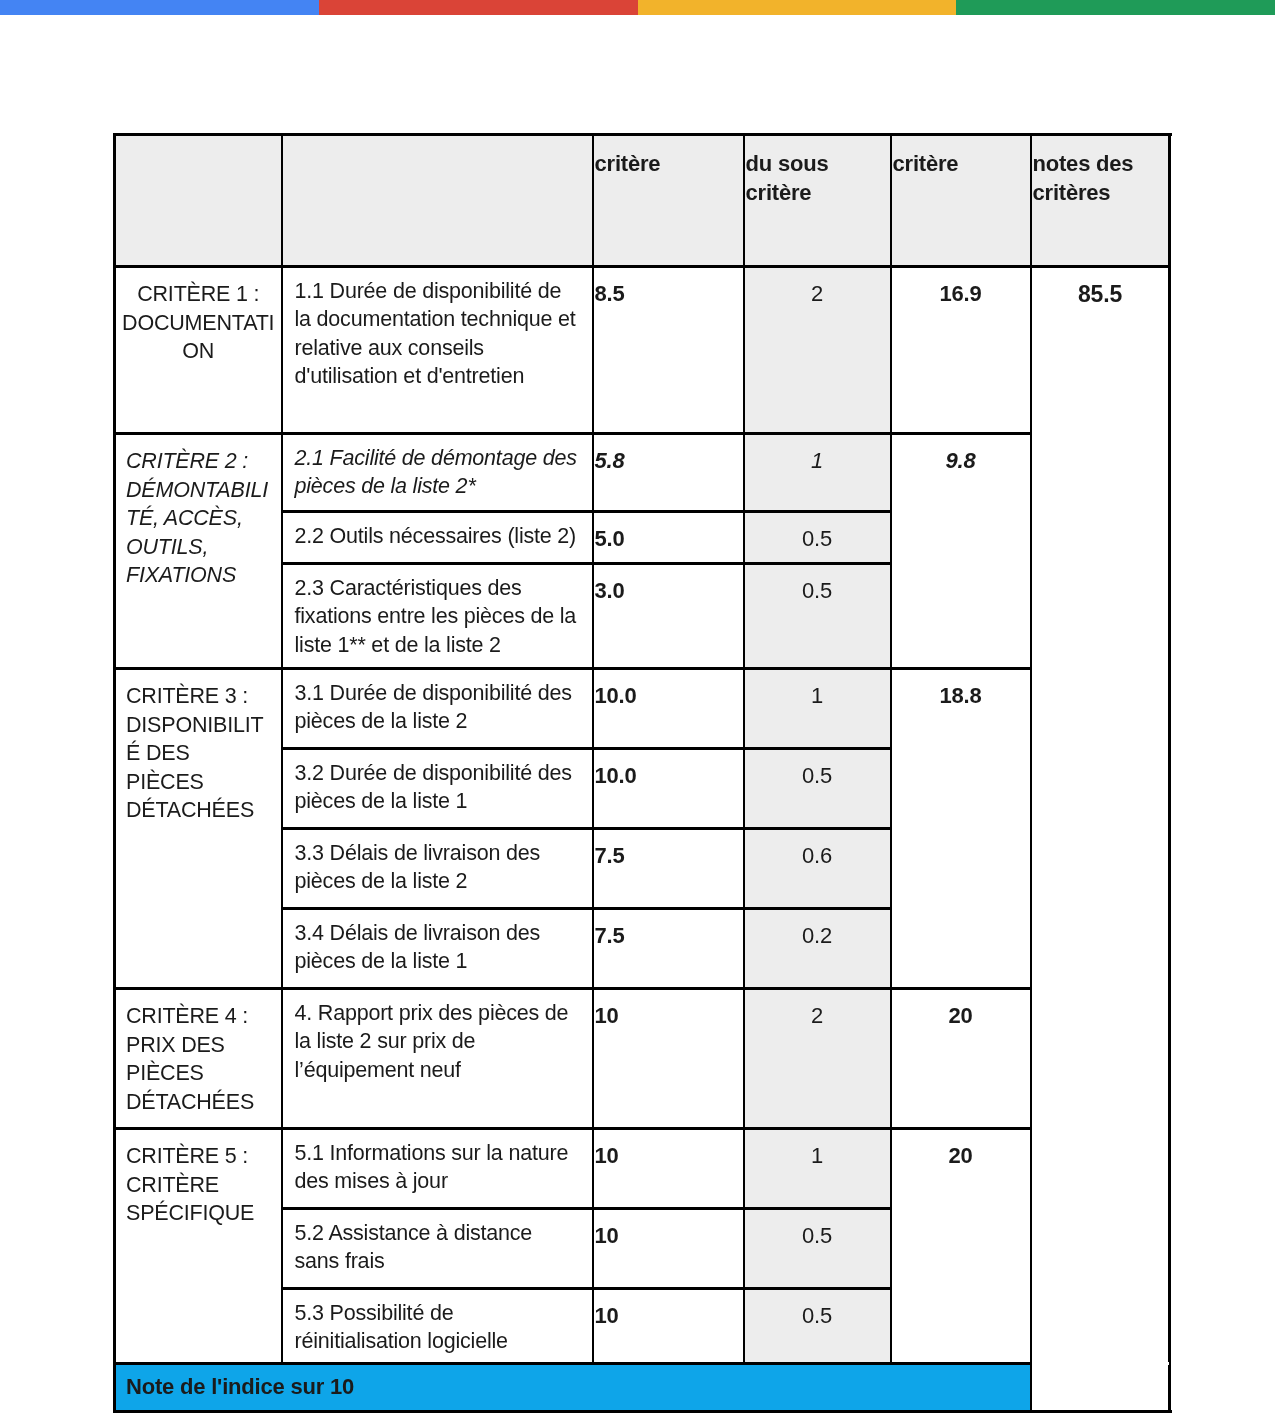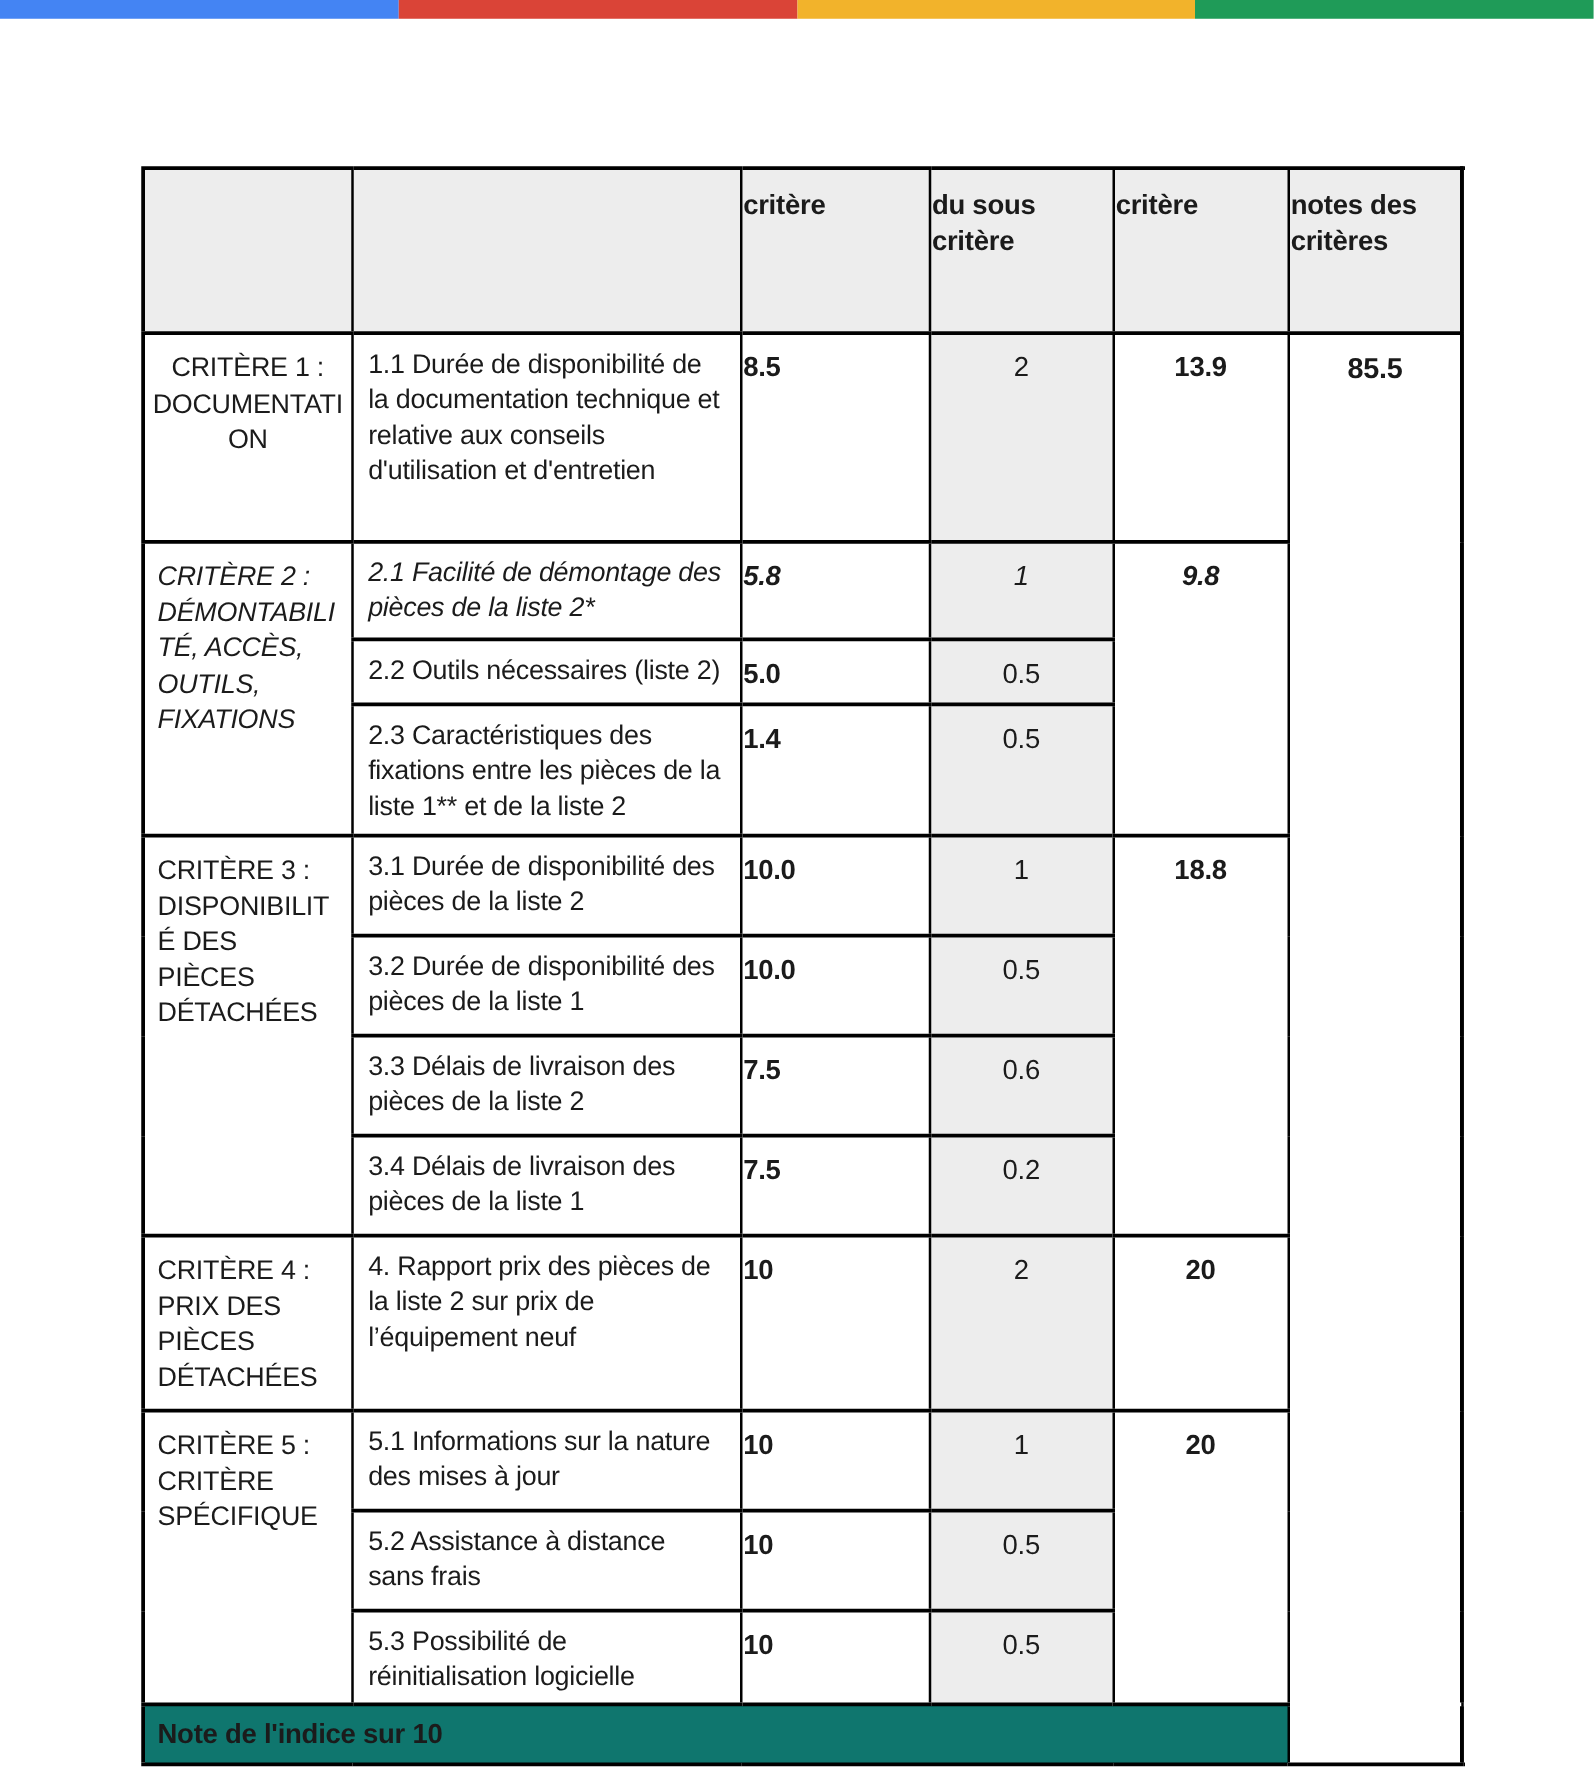--- a/index.html
+++ b/index.html
@@ -74,21 +74,21 @@
     font-size: 22px;
     text-align: center;
     padding-top: 13px;
   }
   .total {
     font-weight: bold;
     font-size: 23px;
     text-align: center;
     padding-top: 13px;
   }
-  tr.footer td { vertical-align: middle; background: #0f766e; }
+  tr.footer td { vertical-align: middle; background: #0ea5e9; }
   .flabel { font-weight: bold; font-size: 22px; padding-left: 10px; }
   .fval   { font-weight: bold; font-size: 22px; text-align: center; }
 
   
   tr.h-header { height: 132px; }
   tr.h-r1  { height: 167px; }
   tr.h-78  { height: 78px; font-style: italic; }
   tr.h-52  { height: 52px; }
   tr.h-105 { height: 105px; }
   tr.h-80  { height: 80px; padding-left: 13px; }
@@ -124,39 +124,39 @@
     <th class="hdr">du sous critère</th>
     <th class="hdr">critère</th>
     <th class="hdr">notes des critères</th>
   </tr>
 
   <tr class="h-r1">
     <td class="label center">CRITÈRE 1 : DOCUMENTATION</td>
     <td class="desc">1.1 Durée de disponibilité de la documentation technique et relative aux conseils d'utilisation et d'entretien</td>
     <td class="num">8.5</td>
     <td class="coef">2</td>
-    <td class="score">13.9</td>
+    <td class="score">16.9</td>
     <td class="total" rowspan="13">85.5</td>
   </tr>
 
   <tr class="h-78">
     <td class="label" rowspan="3">CRITÈRE 2 : DÉMONTABILITÉ, ACCÈS, OUTILS, FIXATIONS</td>
     <td class="desc">2.1 Facilité de démontage des pièces de la liste 2*</td>
     <td class="num">5.8</td>
     <td class="coef">1</td>
     <td class="score" rowspan="3">9.8</td>
   </tr>
   <tr class="h-52">
     <td class="desc">2.2 Outils nécessaires (liste 2)</td>
     <td class="num">5.0</td>
     <td class="coef">0.5</td>
   </tr>
   <tr class="h-105">
     <td class="desc">2.3 Caractéristiques des fixations entre les pièces de la liste 1** et de la liste 2</td>
-    <td class="num">1.4</td>
+    <td class="num">3.0</td>
     <td class="coef">0.5</td>
   </tr>
 
   <tr class="h-80">
     <td class="label" rowspan="4">CRITÈRE 3 : DISPONIBILITÉ DES PIÈCES DÉTACHÉES</td>
     <td class="desc">3.1 Durée de disponibilité des pièces de la liste 2</td>
     <td class="num">10.0</td>
     <td class="coef">1</td>
     <td class="score" rowspan="4">18.8</td>
   </tr>

